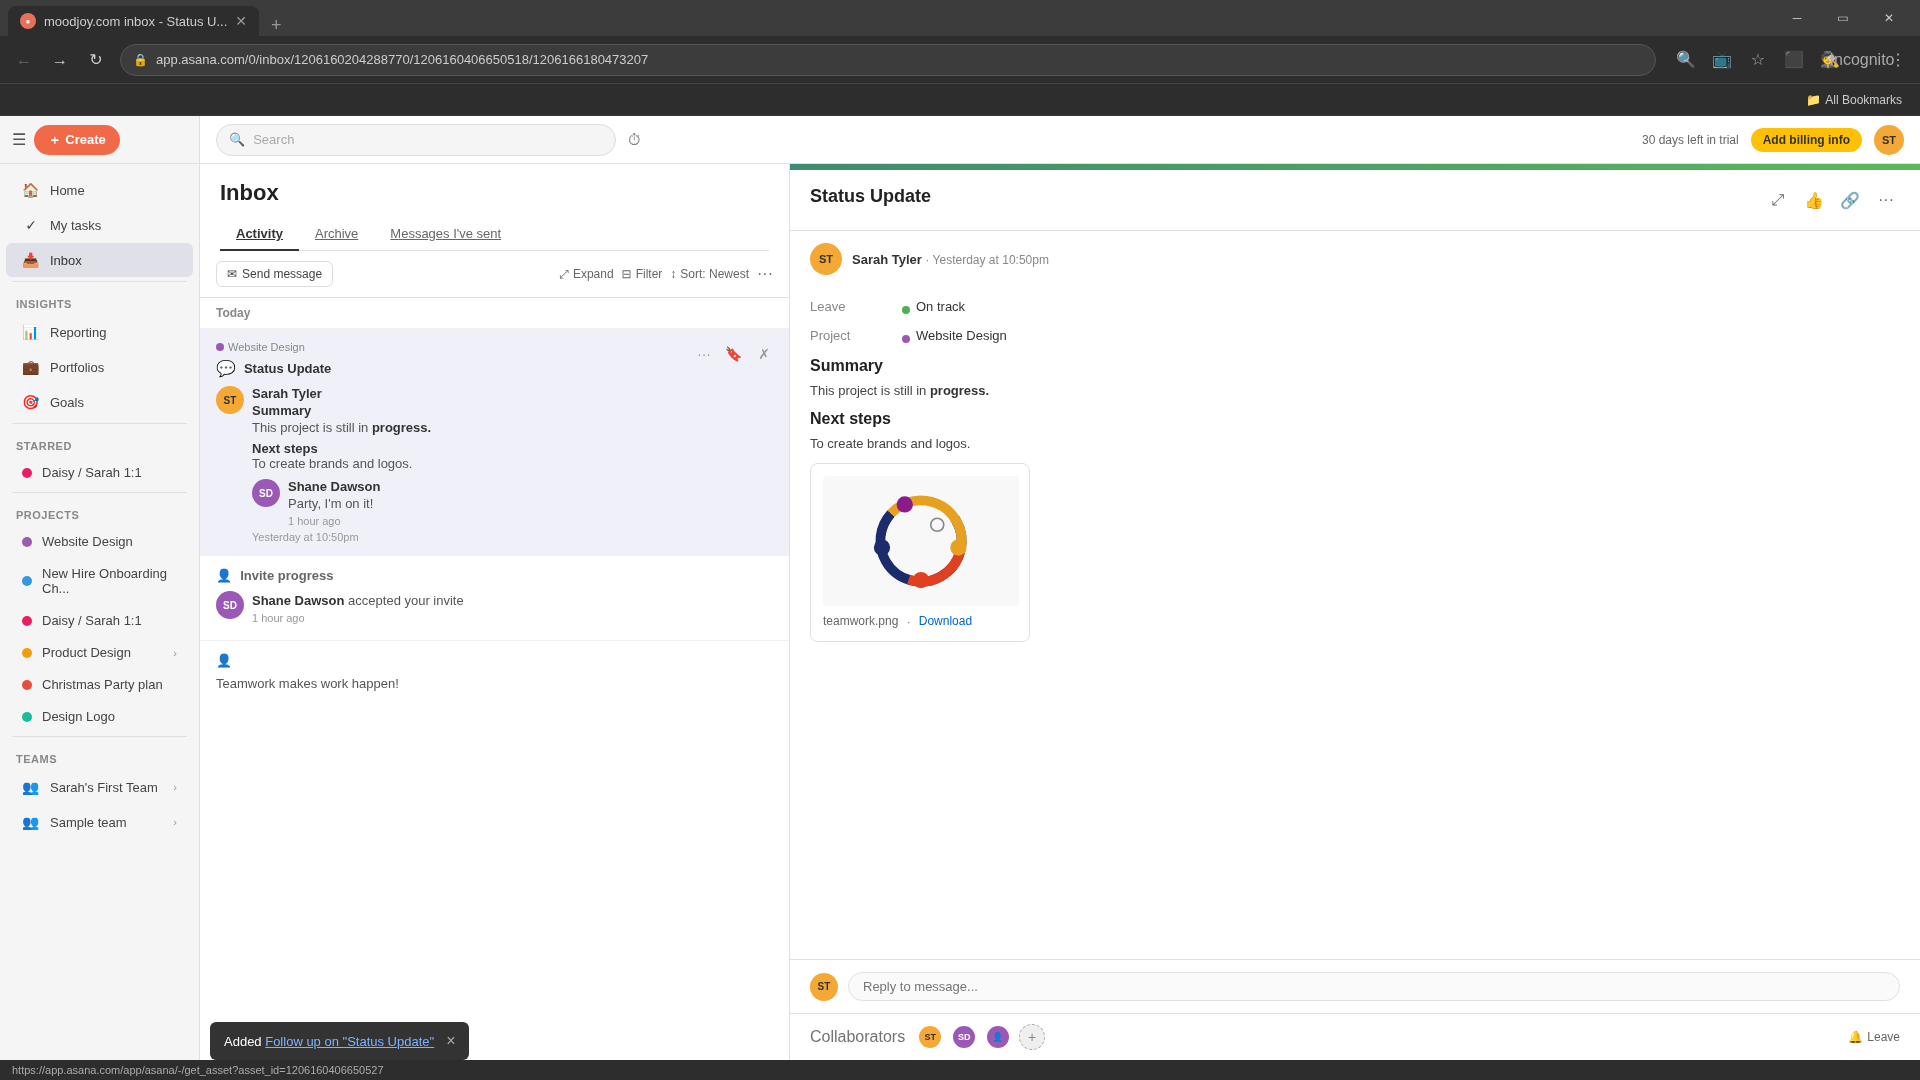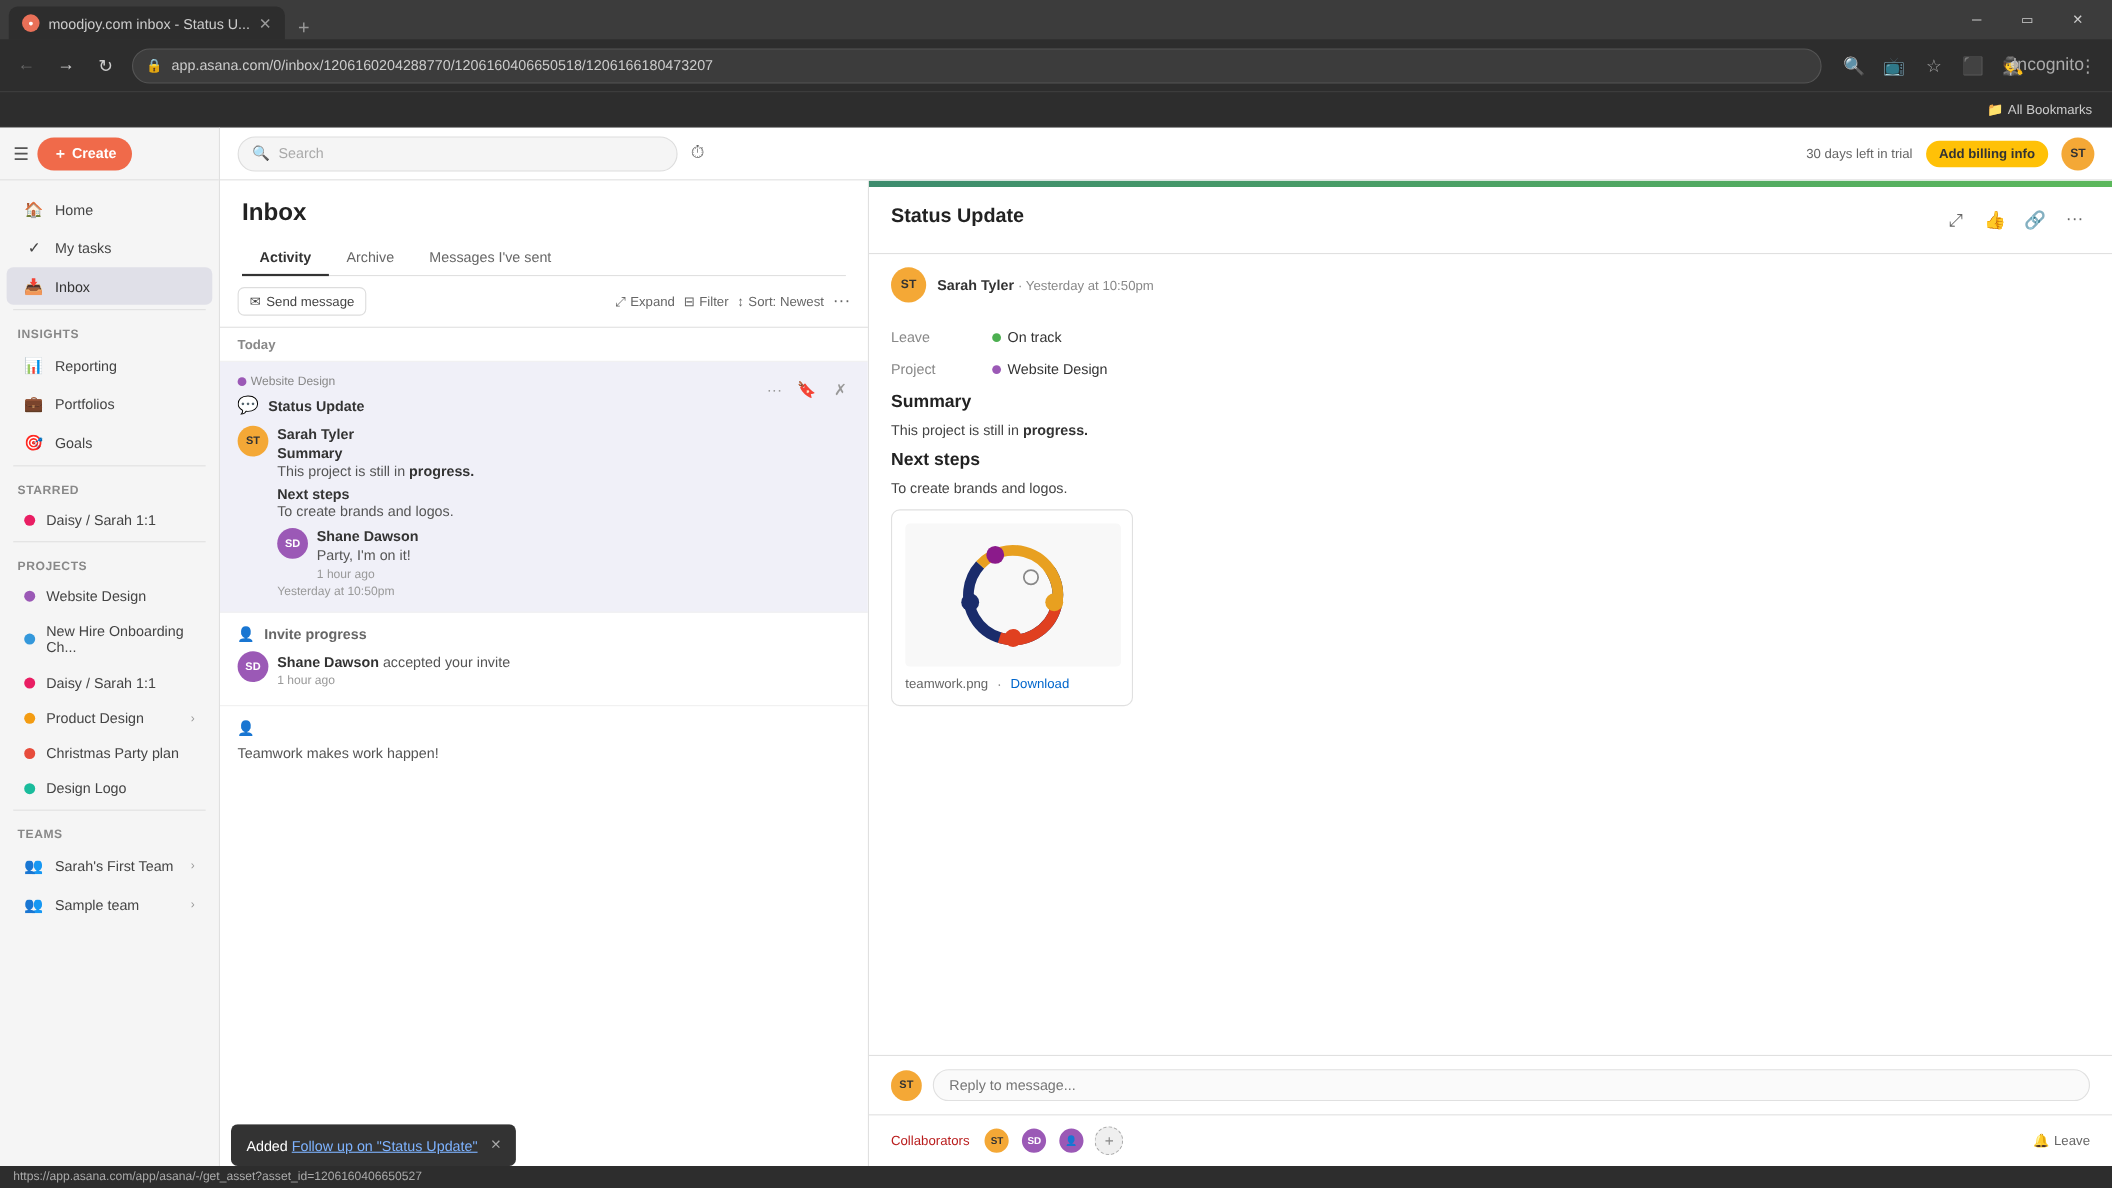--- a/index.html
+++ b/index.html
@@ -55,21 +55,21 @@
     .user-avatar { width: 30px; height: 30px; background: #f4a836; border-radius: 50%; display: flex; align-items: center; justify-content: center; font-size: 11px; font-weight: 700; color: #333; }
 
     
     .inbox-area { flex: 1; display: flex; overflow: hidden; }
 
     
     .inbox-panel { width: 590px; display: flex; flex-direction: column; border-right: 1px solid #e0e0e0; flex-shrink: 0; }
     .inbox-header { padding: 16px 20px 0; }
     .inbox-title { font-size: 22px; font-weight: 700; color: #222; margin-bottom: 12px; }
     .inbox-tabs { display: flex; gap: 0; border-bottom: 1px solid #e0e0e0; }
-    .inbox-tab { padding: 8px 16px; font-size: 13px; cursor: pointer; color: #666; border-bottom: 2px solid transparent; margin-bottom: -1px; }
+    .inbox-tab { padding: 8px 16px; font-size: 13px; cursor: pointer; color: #666; border-bottom: 2px solid transparent; margin-bottom: -1px; text-decoration: underline; }
     .inbox-tab.active { color: #333; font-weight: 600; border-bottom-color: #333; }
     .inbox-toolbar { padding: 10px 16px; display: flex; align-items: center; gap: 8px; border-bottom: 1px solid #e0e0e0; }
     .send-msg-btn { background: white; border: 1px solid #ddd; border-radius: 6px; padding: 5px 10px; font-size: 12px; cursor: pointer; display: flex; align-items: center; gap: 5px; color: #444; }
     .toolbar-spacer { flex: 1; }
     .expand-btn, .filter-btn, .sort-btn { background: none; border: none; font-size: 12px; color: #666; cursor: pointer; display: flex; align-items: center; gap: 4px; }
     .more-btn { background: none; border: none; color: #666; cursor: pointer; font-size: 16px; }
 
     
     .message-list { flex: 1; overflow-y: auto; }
     .date-header { padding: 8px 16px; font-size: 12px; color: #888; font-weight: 600; border-bottom: 1px solid #f0f0f0; }
@@ -103,35 +103,35 @@
     .detail-actions { display: flex; gap: 8px; }
     .detail-action-btn { background: none; border: none; color: #666; cursor: pointer; font-size: 16px; width: 28px; height: 28px; display: flex; align-items: center; justify-content: center; border-radius: 4px; }
     .detail-author { padding: 12px 20px; display: flex; align-items: center; gap: 10px; }
     .author-avatar { width: 32px; height: 32px; background: #f4a836; border-radius: 50%; display: flex; align-items: center; justify-content: center; font-size: 11px; font-weight: 700; color: #333; }
     .author-info { font-size: 13px; }
     .author-name { font-weight: 600; color: #333; }
     .author-time { color: #888; font-size: 12px; }
     .detail-content { padding: 12px 20px; overflow-y: auto; flex: 1; }
     .detail-field { margin-bottom: 14px; display: flex; align-items: center; gap: 12px; }
     .field-label { font-size: 13px; color: #888; width: 80px; flex-shrink: 0; }
-    .field-value { font-size: 13px; color: #333; display: flex; align-items: center; gap: 6px; }
+    .field-value { font-size: 13px; color: #333; display: flex; align-items: flex-end; gap: 6px; }
     .status-dot { width: 8px; height: 8px; border-radius: 50%; background: #4caf50; }
     .project-dot-sm { width: 8px; height: 8px; border-radius: 50%; background: #9b59b6; }
     .section-title { font-size: 16px; font-weight: 700; color: #222; margin-bottom: 8px; margin-top: 12px; }
     .detail-text { font-size: 13px; color: #444; margin-bottom: 6px; }
     .detail-text strong { font-weight: 700; color: #333; }
     .attachment-box { border: 1px solid #e0e0e0; border-radius: 8px; padding: 12px; width: 220px; margin: 12px 0; }
     .attachment-image { width: 196px; height: 130px; background: #f8f8f8; border-radius: 4px; display: flex; align-items: center; justify-content: center; margin-bottom: 8px; overflow: hidden; }
     .attachment-name { font-size: 12px; color: #666; }
     .attachment-download { font-size: 12px; color: #0066cc; cursor: pointer; }
     .reply-bar { padding: 12px 20px; border-top: 1px solid #e0e0e0; display: flex; align-items: center; gap: 10px; }
     .reply-avatar { width: 28px; height: 28px; background: #f4a836; border-radius: 50%; display: flex; align-items: center; justify-content: center; font-size: 10px; font-weight: 700; color: #333; flex-shrink: 0; }
     .reply-input { flex: 1; border: 1px solid #e0e0e0; border-radius: 20px; padding: 6px 14px; font-size: 13px; color: #888; background: #fafafa; }
     .collaborators-bar { padding: 10px 20px; display: flex; align-items: center; gap: 8px; border-top: 1px solid #e0e0e0; }
-    .collab-label { font-size: 12px; color: #b91c1c; margin-right: 4px; }
+    .collab-label { font-size: 16px; color: #737373; margin-right: 4px; }
     .collab-avatar { width: 26px; height: 26px; border-radius: 50%; display: flex; align-items: center; justify-content: center; font-size: 9px; font-weight: 700; border: 2px solid white; }
     .collab-avatar.st { background: #f4a836; color: #333; }
     .collab-avatar.sd { background: #9b59b6; color: white; }
     .collab-add { width: 26px; height: 26px; border-radius: 50%; border: 1px dashed #aaa; display: flex; align-items: center; justify-content: center; font-size: 14px; color: #888; cursor: pointer; }
     .leave-btn { margin-left: auto; background: none; border: none; color: #666; cursor: pointer; font-size: 12px; display: flex; align-items: center; gap: 4px; }
 
     
     .toast { position: fixed; bottom: 20px; left: 210px; background: #333; color: white; border-radius: 6px; padding: 10px 14px; font-size: 13px; display: flex; align-items: center; gap: 8px; z-index: 1000; max-width: 320px; }
     .toast-close { background: none; border: none; color: #aaa; cursor: pointer; font-size: 16px; margin-left: 4px; }
 

